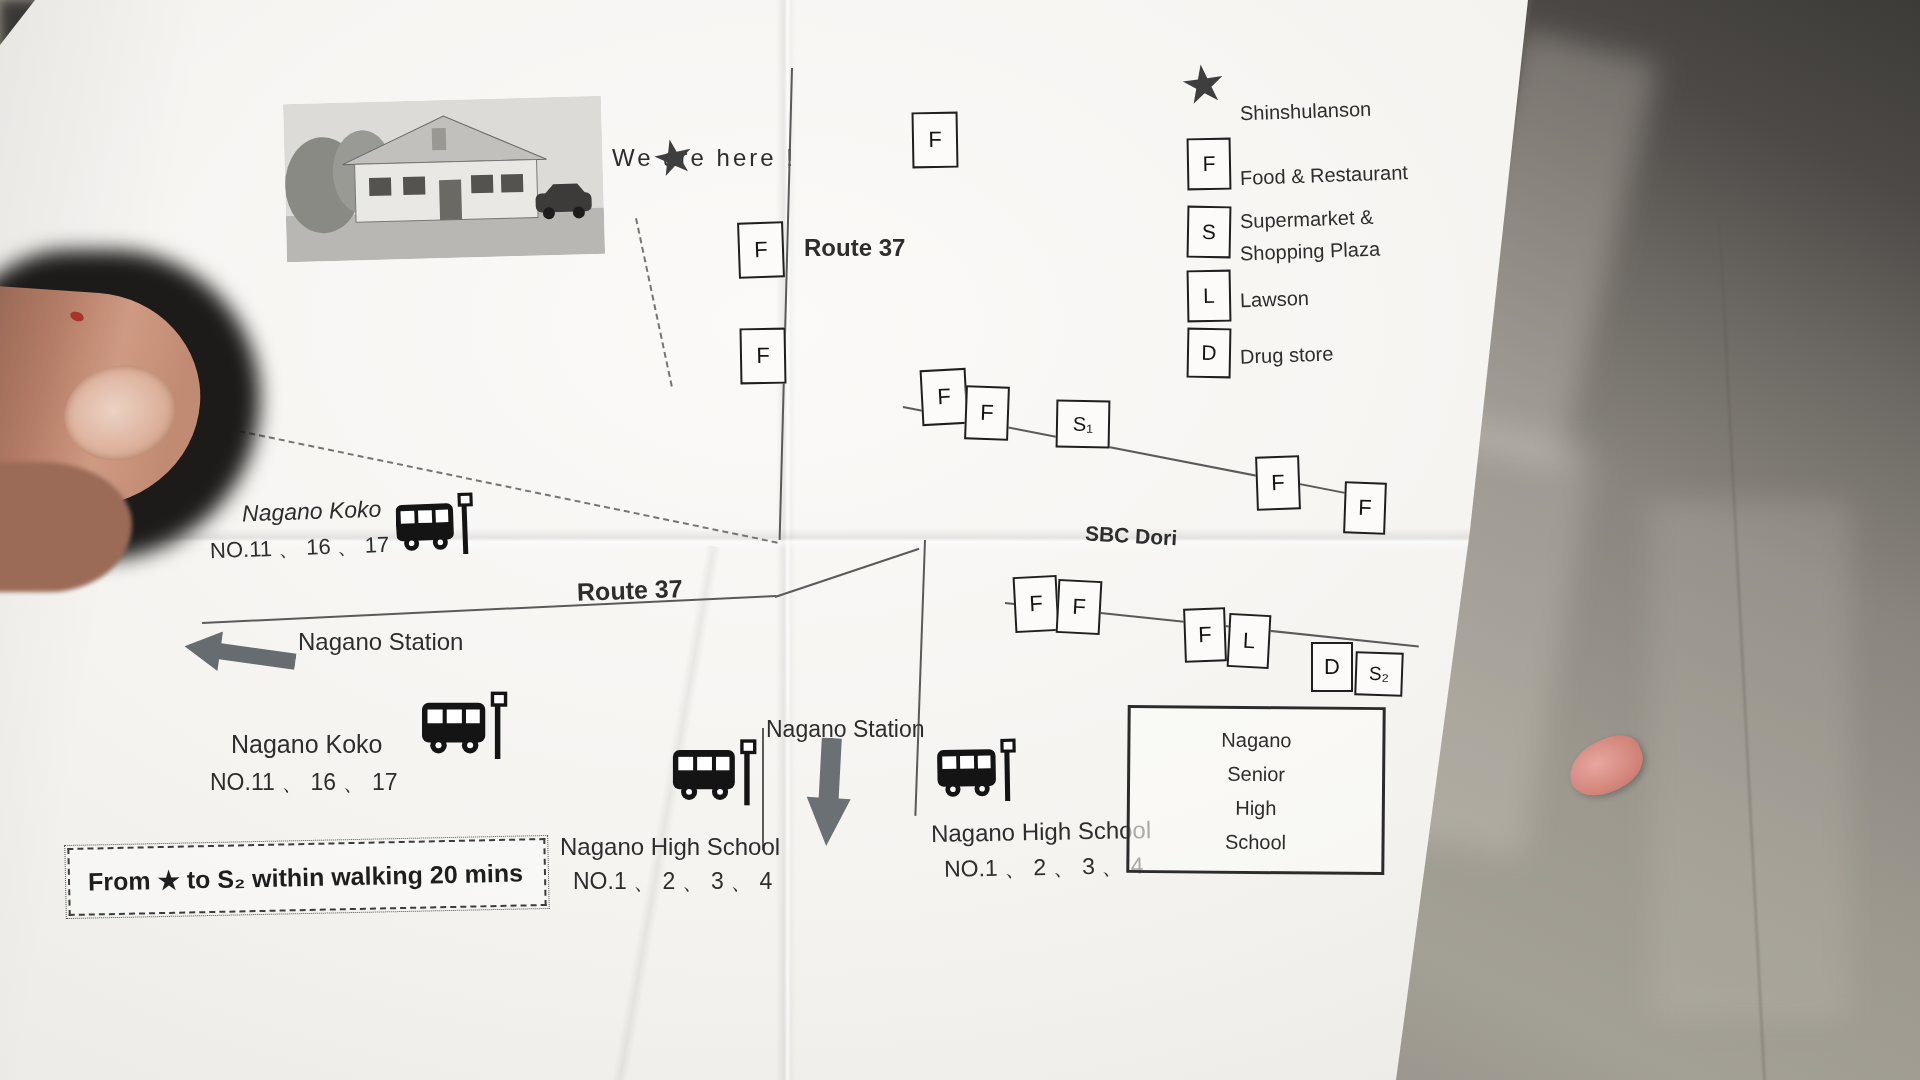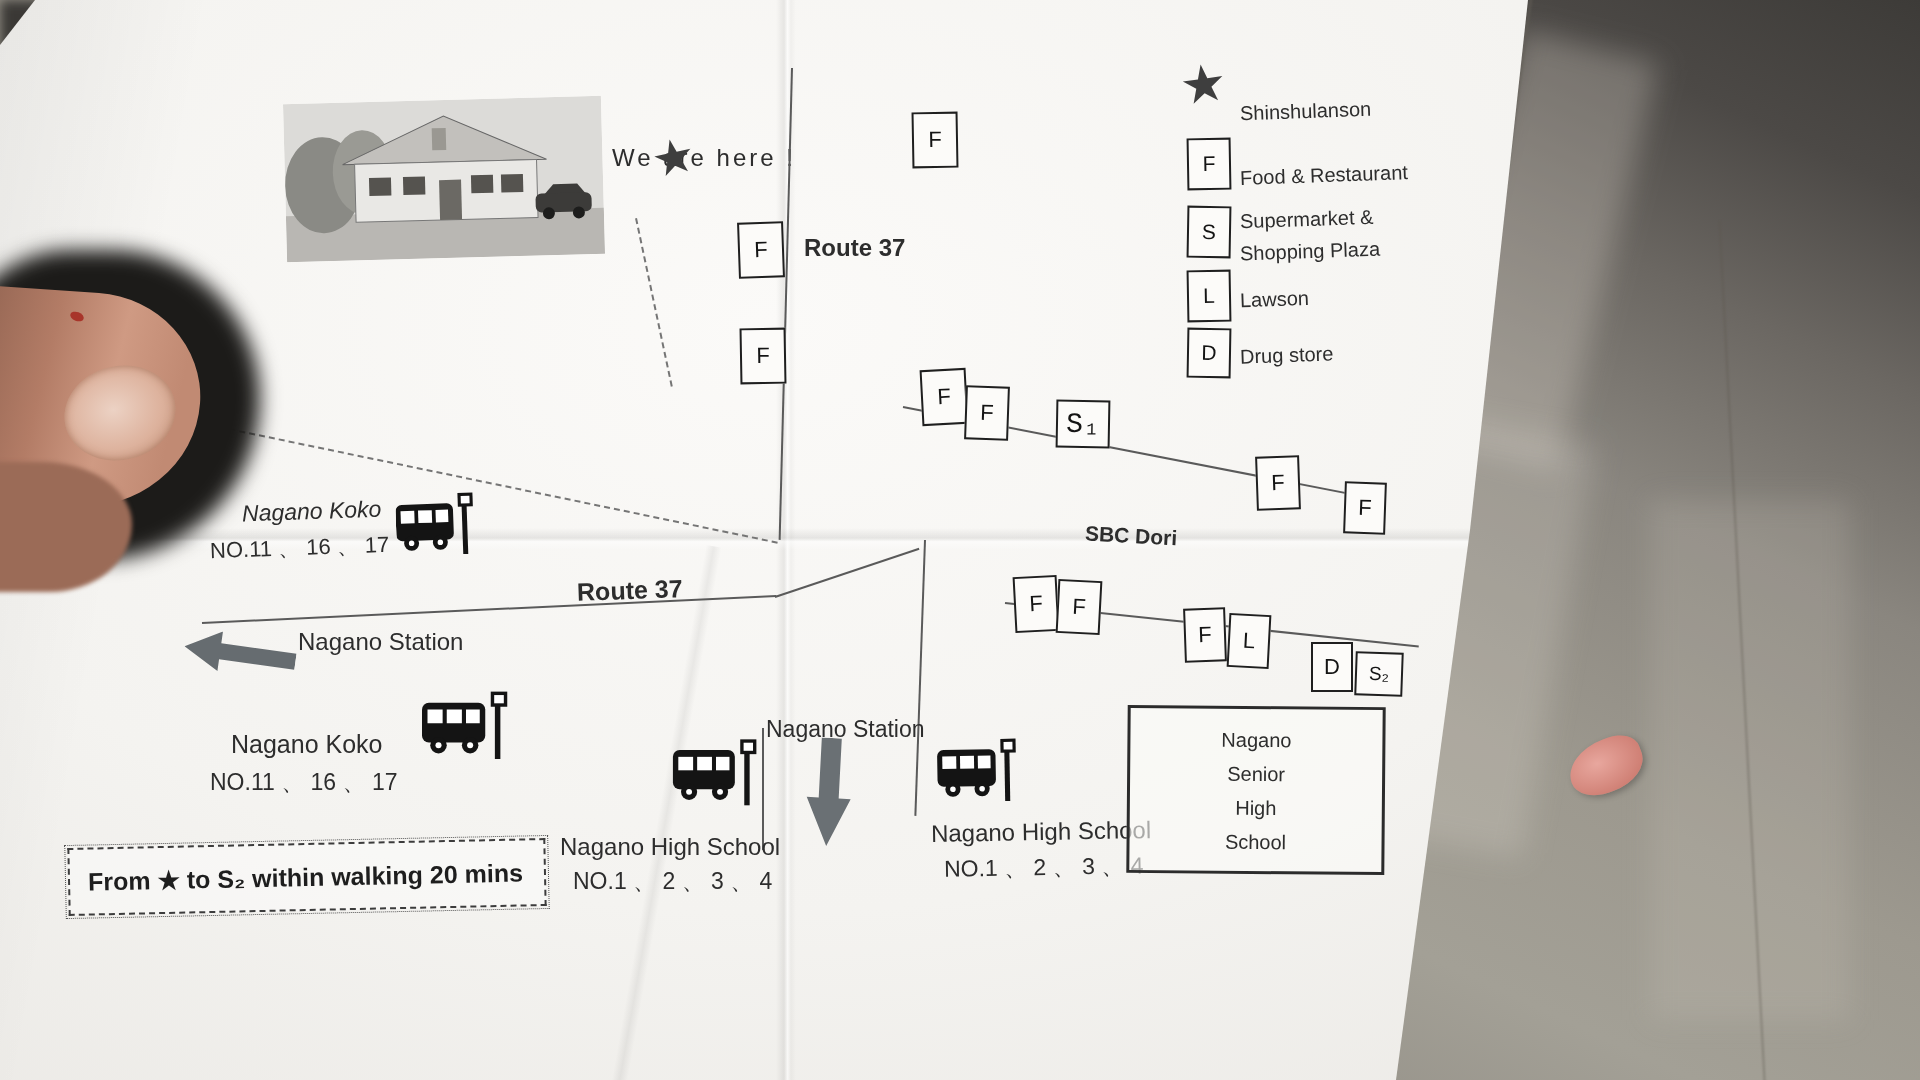--- a/index.html
+++ b/index.html
@@ -114,21 +114,21 @@
     <div class="vroad" style="left:924px;top:540px;height:276px;transform:rotate(2deg);"></div>
     <div class="road" style="left:903px;top:406px;width:488px;transform:rotate(11deg);"></div>
     <div class="road" style="left:1005px;top:602px;width:416px;transform:rotate(6deg);"></div>
     <div class="vroad" style="left:762px;top:728px;height:122px;"></div>
 
     <div class="mk" style="left:912px;top:112px;width:42px;height:52px;transform:rotate(-1deg);">F</div>
     <div class="mk" style="left:738px;top:222px;width:42px;height:52px;transform:rotate(-2deg);">F</div>
     <div class="mk" style="left:740px;top:328px;width:42px;height:52px;transform:rotate(-1deg);">F</div>
     <div class="mk" style="left:921px;top:369px;width:42px;height:52px;transform:rotate(-3deg);">F</div>
     <div class="mk" style="left:965px;top:386px;width:40px;height:50px;transform:rotate(2deg);">F</div>
-    <div class="mk" style="left:1056px;top:400px;width:50px;height:44px;font-size:28px;transform:rotate(1deg);font-family:Liberation Mono, monospace;">S₁</div>
+    <div class="mk" style="left:1056px;top:400px;width:50px;height:44px;font-size:20px;transform:rotate(1deg);">S₁</div>
     <div class="mk" style="left:1256px;top:456px;width:40px;height:50px;transform:rotate(-2deg);">F</div>
     <div class="mk" style="left:1344px;top:482px;width:38px;height:48px;transform:rotate(2deg);">F</div>
     <div class="mk" style="left:1014px;top:576px;width:40px;height:52px;transform:rotate(-3deg);">F</div>
     <div class="mk" style="left:1057px;top:580px;width:40px;height:50px;transform:rotate(3deg);">F</div>
     <div class="mk" style="left:1184px;top:608px;width:38px;height:50px;transform:rotate(-2deg);">F</div>
     <div class="mk" style="left:1228px;top:614px;width:38px;height:50px;transform:rotate(3deg);">L</div>
     <div class="mk" style="left:1311px;top:642px;width:38px;height:46px;">D</div>
     <div class="mk" style="left:1355px;top:652px;width:44px;height:40px;font-size:19px;transform:rotate(2deg);">S₂</div>
 
     <div class="lbl bold" style="left:804px;top:234px;font-size:24px;">Route 37</div>

